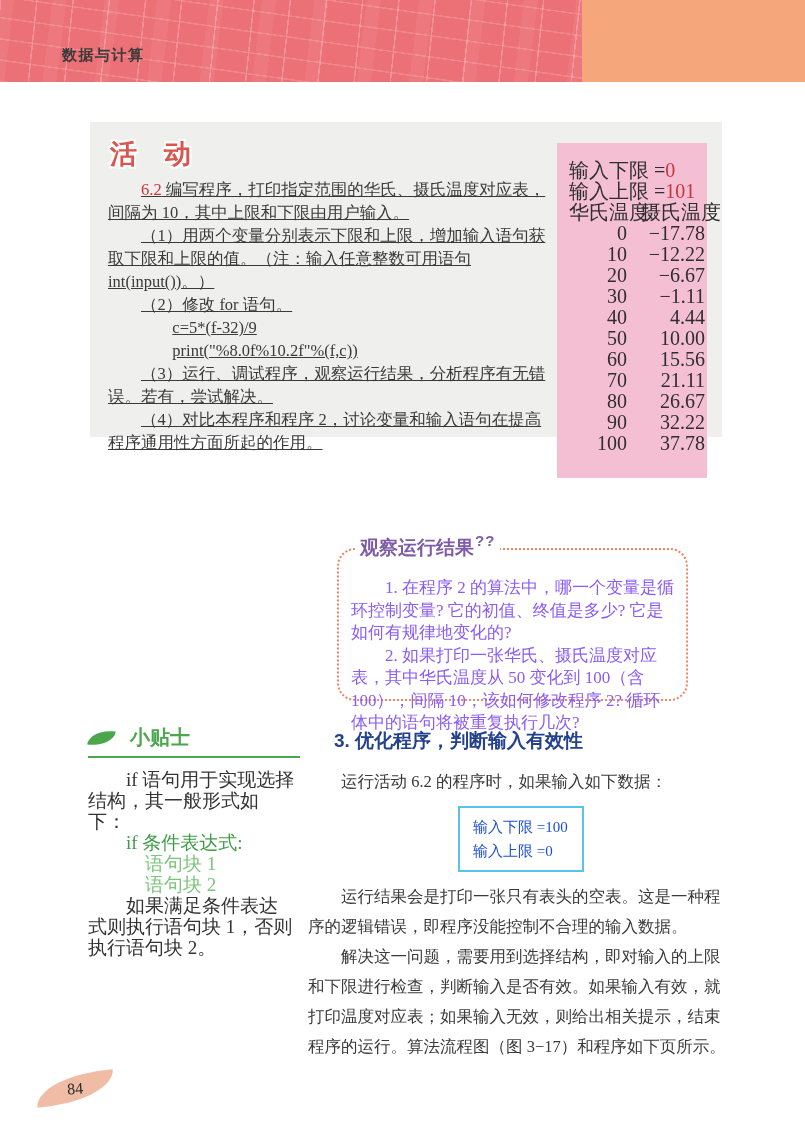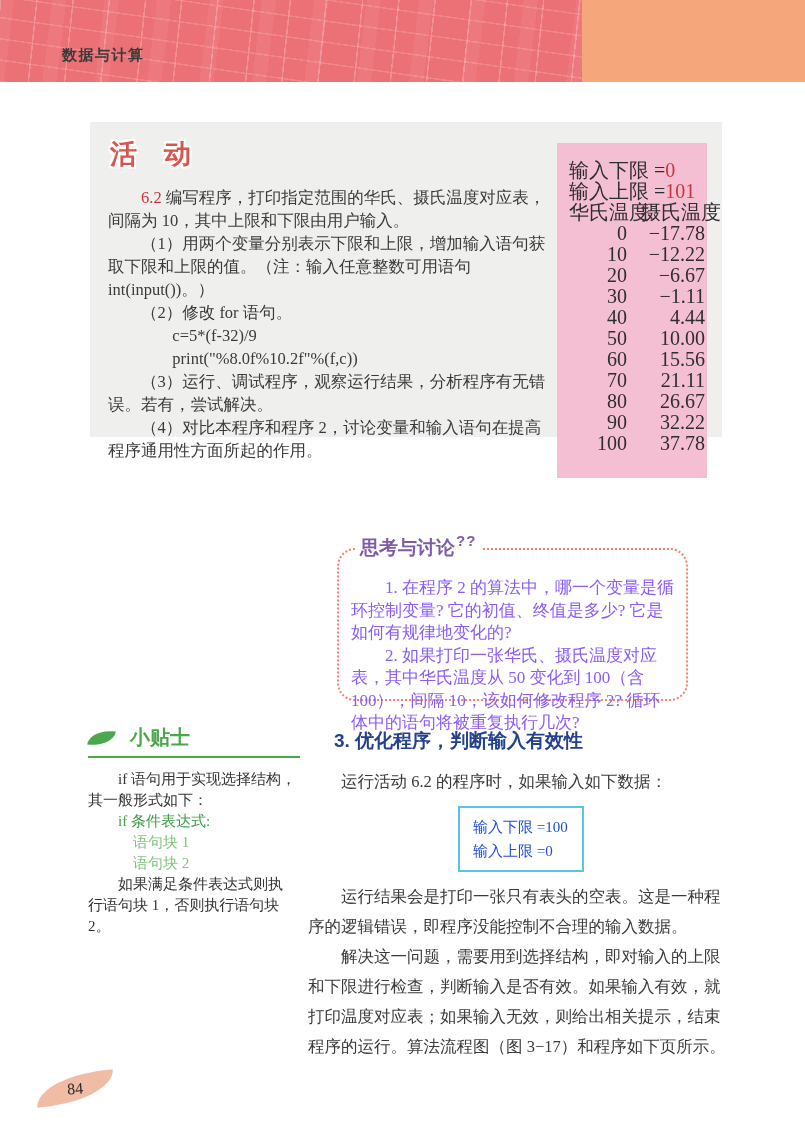--- a/index.html
+++ b/index.html
@@ -28,22 +28,22 @@
   
   .activity-panel {
     position:absolute; left:90px; top:122px; width:632px; height:315px; background:#efefee;
   }
   .activity-title {
     position:absolute; left:20px; top:14px;
     font-family:"Liberation Sans", sans-serif; font-size:27px; font-weight:bold; color:#d9564e;
     text-shadow:-2px -2px 0 #fff, 2px -2px 0 #fff, -2px 2px 0 #fff, 2px 2px 0 #fff, 0 0 3px #fff;
   }
   .activity-body {
-    position:absolute; left:18px; top:64px; width:442px;
-    font-size:16.5px; line-height:23px; color:#3a3a3a;
+    position:absolute; left:18px; top:56px; width:442px;
+    font-size:16.5px; line-height:23px; color:#3a3a3a;text-decoration:underline;
   }
   .activity-body p { text-indent:2em; }
   .red { color:#c8353b; }
   .code-line { white-space:nowrap; }
   .ind1 { padding-left:2.1em; }
   .ind2 { padding-left:3.9em; }
   
   .pink-panel {
     position:absolute; left:467px; top:21px; width:150px; height:335px;
     background:#f4bfd3; font-size:20px; line-height:21px; color:#2e2e2e;
@@ -79,21 +79,21 @@
     display:flex; align-items:center; gap:15px;
     border-bottom:2.5px solid #4ca64c; padding-bottom:5px; width:212px;
   }
   .leaf-icon {
     width:27px; height:16px; background:#4ca64c;
     border-radius:100% 0 100% 0; transform:rotate(6deg);
   }
   .tips-title {
     font-family:"Liberation Sans", sans-serif; font-size:20px; font-weight:bold; color:#4ca64c;
   }
-  .tips-body { margin-top:11px; font-size:15px; line-height:21px; color:#333; }
+  .tips-body { margin-top:11px; font-size:19px; line-height:21px; color:#333; }
   .tips-body p { text-indent:2em; }
   .tk { padding-left:2em; color:#3d9c45; text-indent:0 !important; }
   .tb { padding-left:3em; color:#7cc47c; text-indent:0 !important; }
   
   .section3 { position:absolute; left:308px; top:728px; width:428px; }
   .s3-heading {
     margin-left:26px; font-family:"Liberation Sans", sans-serif;
     font-size:19px; font-weight:bold; color:#24418e;
   }
   .section3 p.body-p { font-size:16.5px; line-height:30px; text-indent:2em; color:#3a3a3a; }
@@ -160,21 +160,21 @@
           <span>26.67</span>
         <span>90</span>
           <span>32.22</span>
         <span>100</span>
           <span>37.78</span>
       </div>
     </div>
   </div>
 
   <div class="discussion-box">
-    <div class="discussion-title"><span>思考与讨论</span><span class="q-marks">??</span></div>
+    <div class="discussion-title"><span>观察运行结果</span><span class="q-marks">??</span></div>
     <div class="discussion-body">
       <p>1. 在程序 2 的算法中，哪一个变量是循环控制变量? 它的初值、终值是多少? 它是如何有规律地变化的?</p>
       <p>2. 如果打印一张华氏、摄氏温度对应表，其中华氏温度从 50 变化到 100（含 100），间隔 10，该如何修改程序 2? 循环体中的语句将被重复执行几次?</p>
     </div>
   </div>
 
   <div class="tips">
     <div class="tips-header">
       <div class="leaf-icon"></div>
       <div class="tips-title">小贴士</div>

